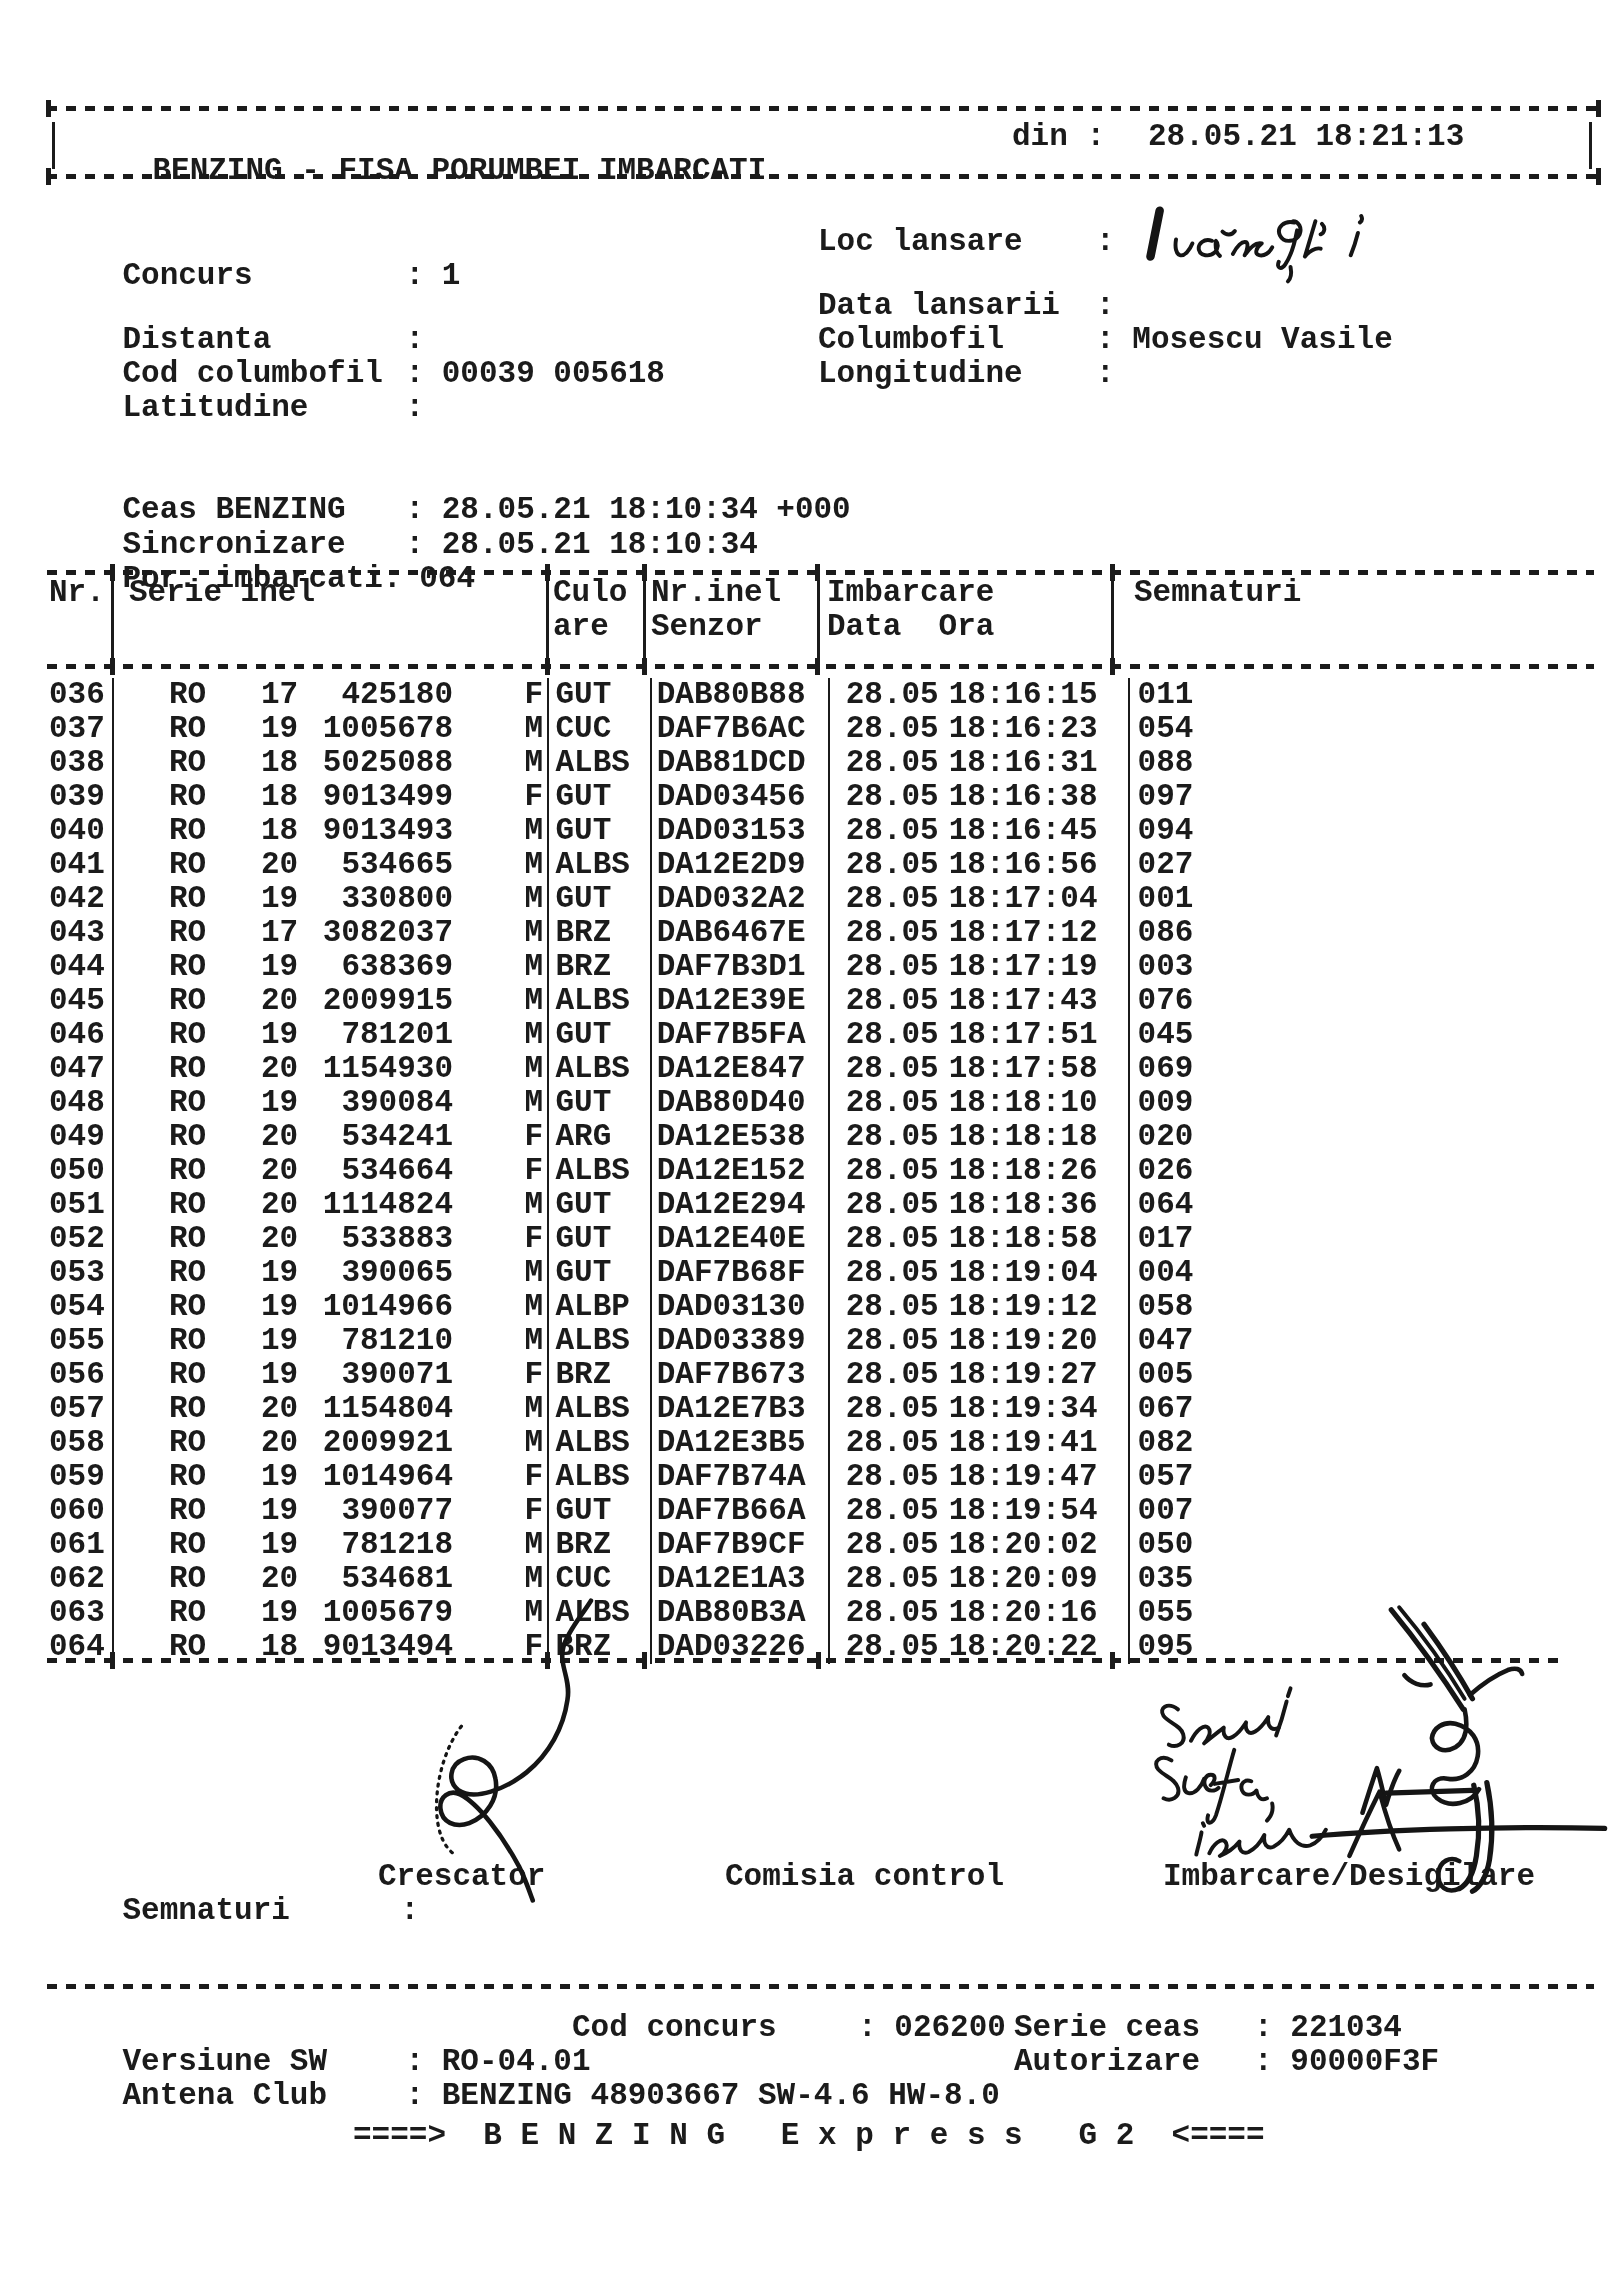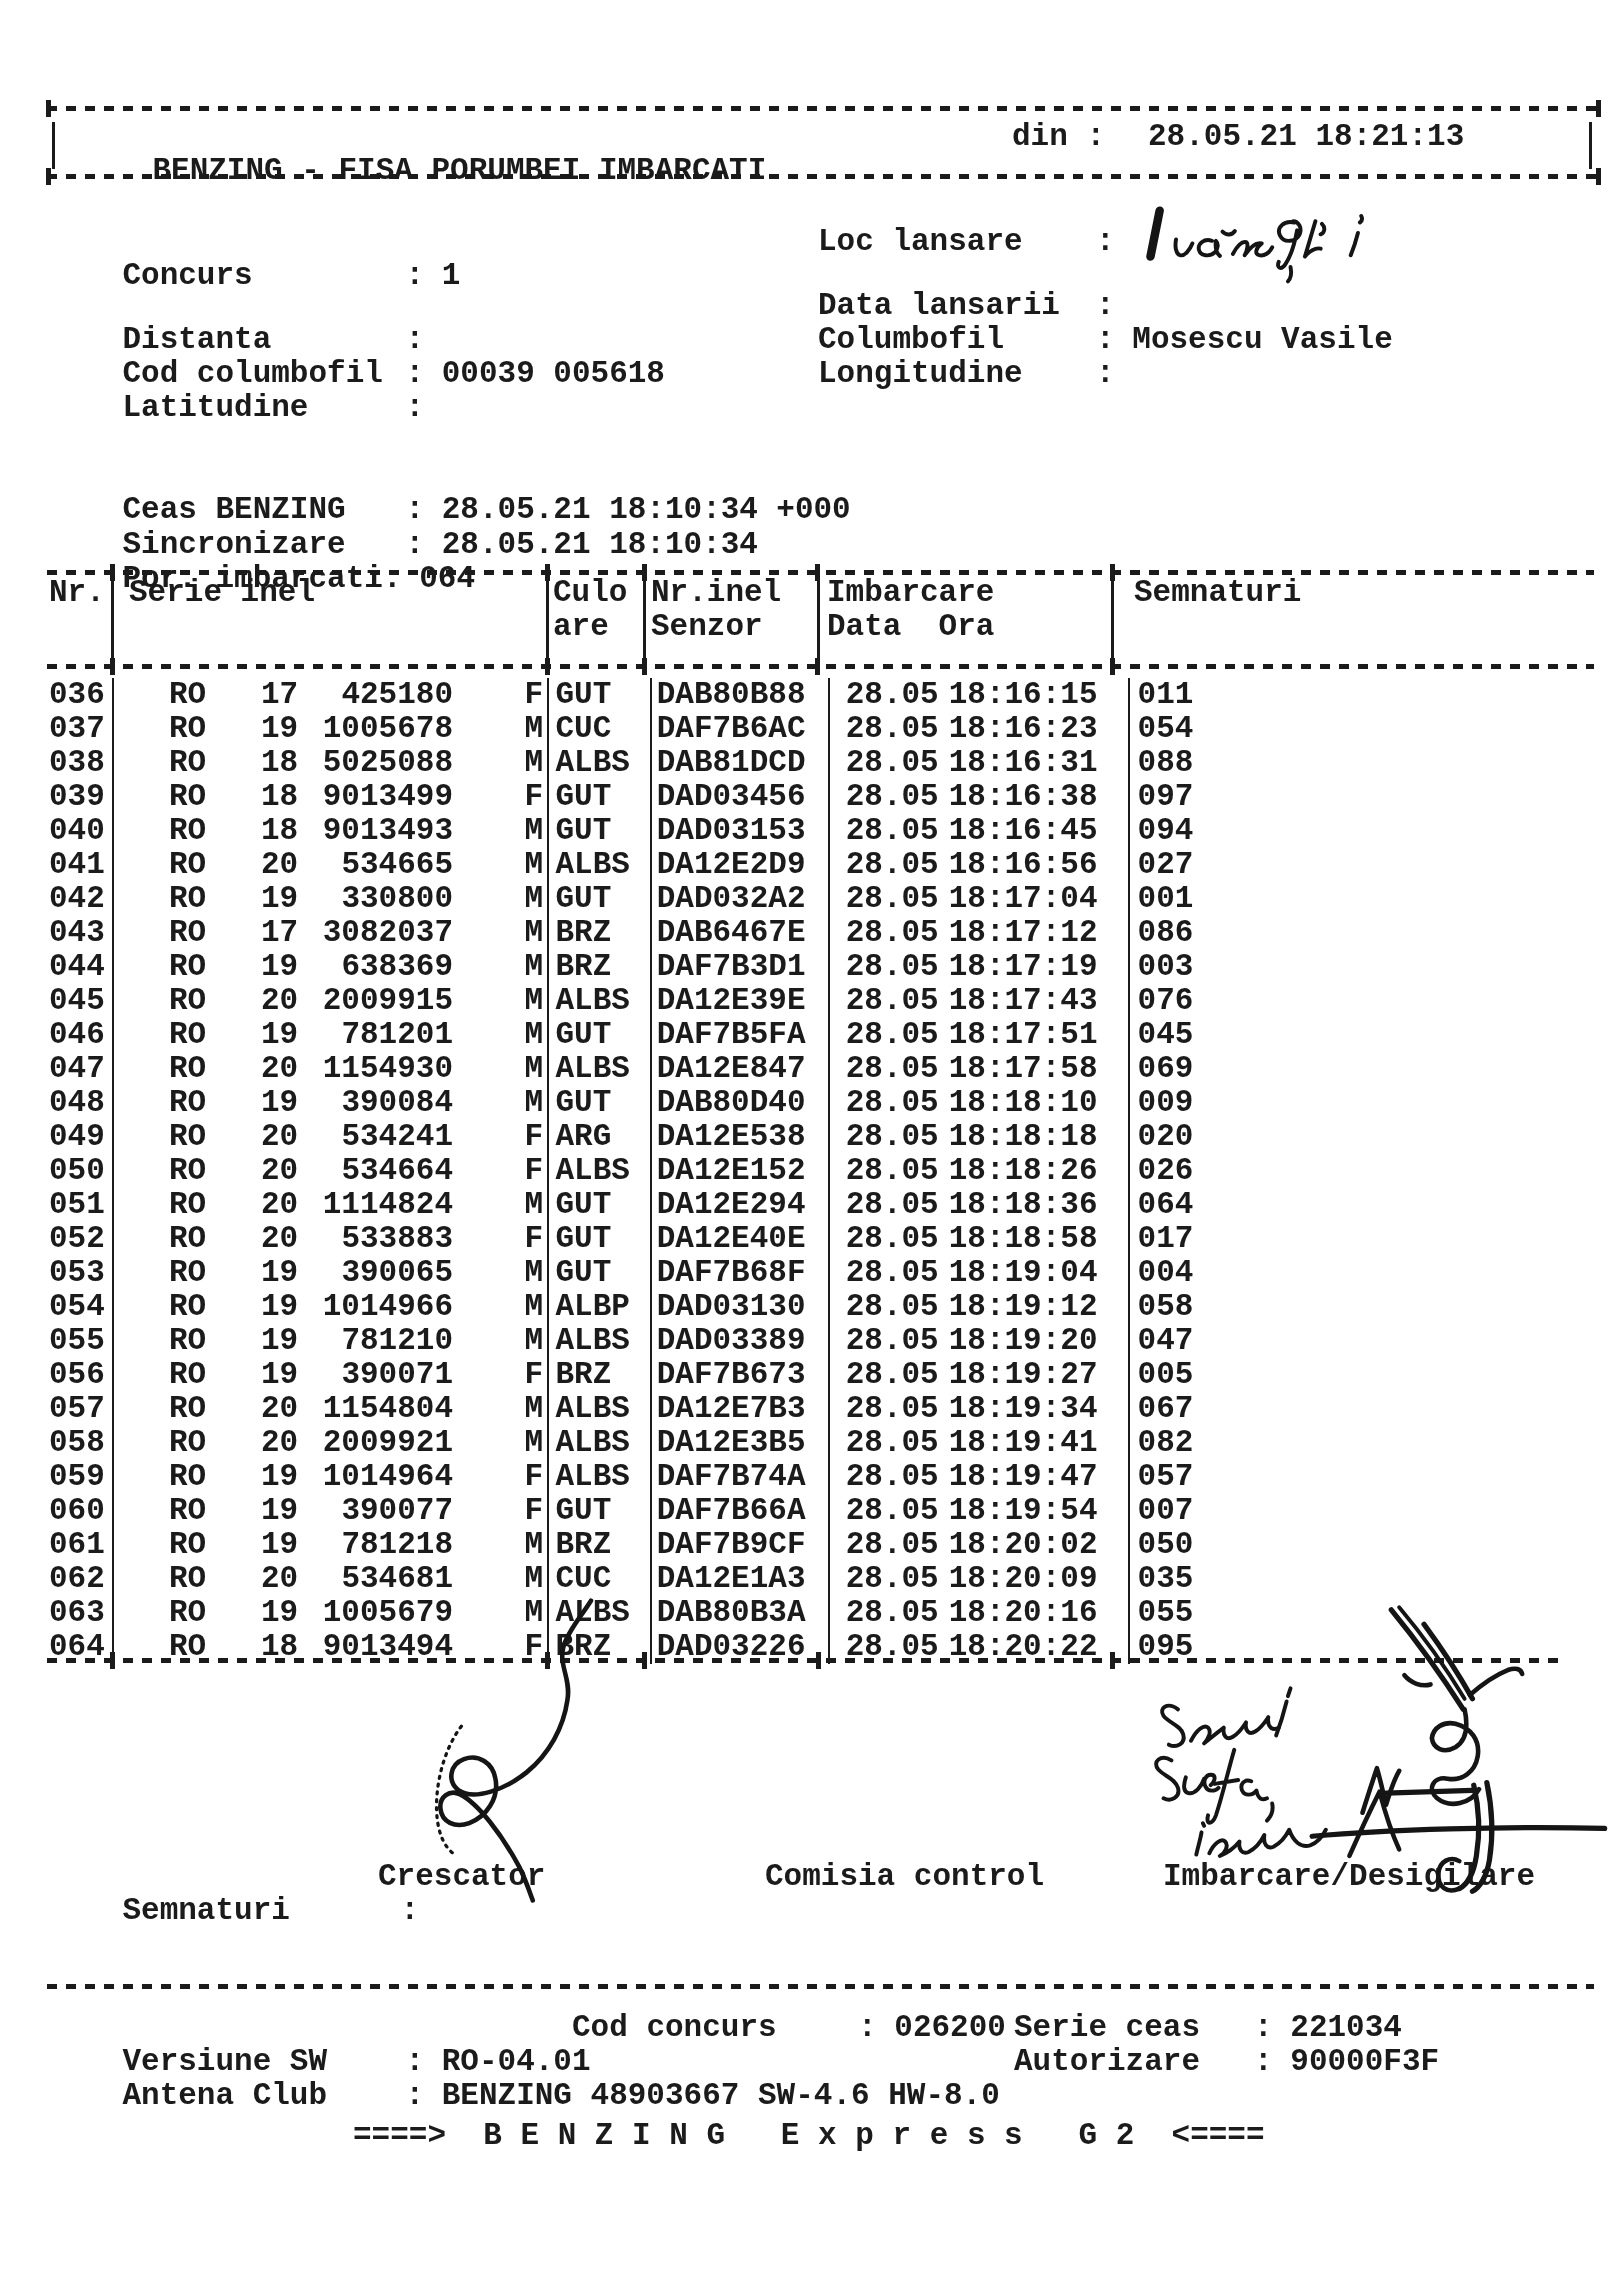--- a/index.html
+++ b/index.html
@@ -353,21 +353,21 @@
   <div class="ruler" style="left:47px;top:1658px;width:1512px;"></div>
   <div class="tick" style="left:110px;top:1652px;"></div>
   <div class="tick" style="left:545px;top:1652px;"></div>
   <div class="tick" style="left:642px;top:1652px;"></div>
   <div class="tick" style="left:816px;top:1652px;"></div>
   <div class="tick" style="left:1110px;top:1652px;"></div>
 
   <div class="line" style="top:1860px;">
     <span class="lbl w425">Semnaturi</span><span class="colon">:</span>
     <span class="abs" style="left:330px;top:0;">Crescator</span>
-    <span class="abs" style="left:717px;top:0;">Comisia control</span>
+    <span class="abs" style="left:677px;top:0;">Comisia control</span>
     <span class="abs" style="left:1115px;top:0;">Imbarcare/Desigilare</span>
   </div>
 
   <div class="ruler" style="left:47px;top:1984px;width:1547px;"></div>
 
   <div class="line" style="top:2011px;">
     <span class="lbl w432">Versiune SW</span><span class="colon">:</span><span class="val">RO-04.01</span>
     <span class="abs" style="left:524px;top:0;"><span class="lbl w437">Cod concurs</span><span class="colon">:</span><span class="val">026200</span></span>
     <span class="abs" style="left:966px;top:0;"><span class="lbl w367">Serie ceas</span><span class="colon">:</span><span class="val">221034</span></span>
   </div>

